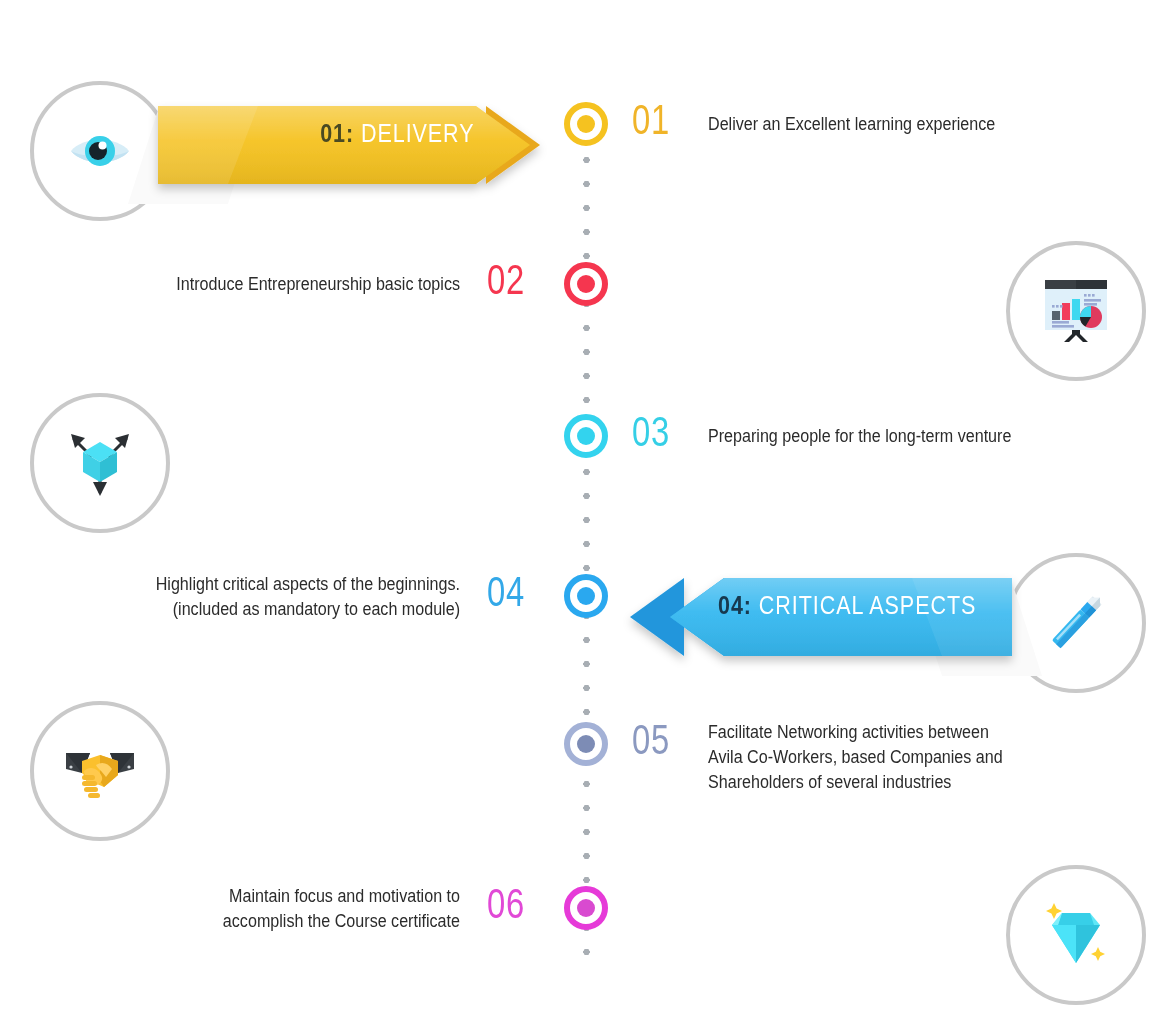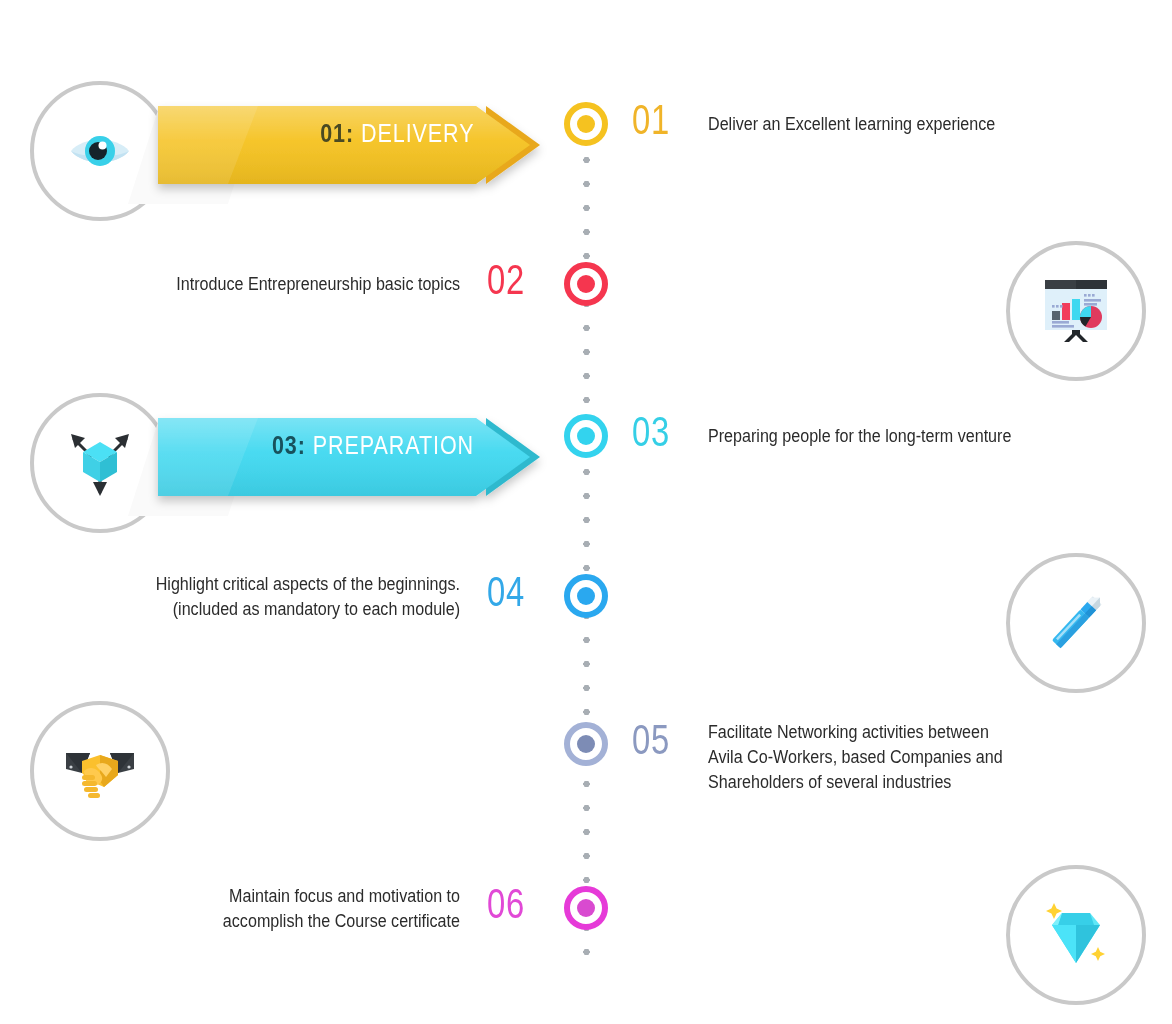--- a/index.html
+++ b/index.html
@@ -179,36 +179,20 @@
           <polygon points="10,10 24,14 14,24"></polygon>
           <polygon points="68,10 64,24 54,14"></polygon>
           <polygon points="39,72 32,58 46,58"></polygon>
         </g>
         <polygon points="39,18 56,28 39,38 22,28" fill="#4be0f5"></polygon>
         <polygon points="22,28 39,38 39,58 22,48" fill="#3fd0e6"></polygon>
         <polygon points="56,28 56,48 39,58 39,38" fill="#2fbfd4"></polygon>
       </svg>
     </div>
 
-    <div class="banner b-right" style="left:128px;top:4px;">
-      <svg width="420" height="120" viewBox="0 0 420 120">
-        <polygon points="100,118 0,118 30,24 130,24" fill="#fafafa"></polygon>
-        <g filter="url(#bshadow)">
-          <polygon points="358,20 412,59 358,98" fill="#2fb9ce"></polygon>
-          <polygon points="318,20 372,59 318,98" fill="#35c7dd"></polygon>
-          <polygon points="30,20 348,20 402,59 348,98 30,98" fill="#3fd8f0"></polygon>
-          <polygon points="30,20 348,20 402,59 348,98 30,98" fill="url(#gl)"></polygon>
-          <polygon points="30,20 130,20 100,98 30,98" fill="#ffffff" opacity="0.10"></polygon>
-        </g>
-      </svg>
-      <div class="banner-label" style="top:4px;">
-        <span class="num" style="color:#18515c">03:</span>
-        <span class="ttl">PREPARATION</span>
-      </div>
-    </div>
 
     <div class="marker" style="left:564px;top:20px;border:6px solid #33d3ee;">
       <i style="background:#33d3ee"></i>
     </div>
 
     <div class="bignum" style="left:632px;top:14px;color:#35cfe6;transform-origin:0 50%;">03</div>
 
     <div class="desc r" style="left:708px;top:30px;width:430px;">Preparing people for the long-term venture</div>
   </div>
 
@@ -221,20 +205,36 @@
           <path d="M39 4 L45 10 L45 16 L39 16 Z" fill="#c7d7e0"></path>
           <rect x="33" y="16" width="12" height="10" fill="#2aa8ef"></rect>
           <rect x="39" y="16" width="6" height="10" fill="#2092d6"></rect>
           <rect x="33" y="26" width="12" height="42" rx="2" fill="#35b8f0"></rect>
           <rect x="39" y="26" width="6" height="42" fill="#2aa0e0"></rect>
           <rect x="35" y="30" width="2.5" height="34" fill="#ffffff" opacity=".55"></rect>
         </g>
       </svg>
     </div>
 
+    <div class="banner b-left" style="left:626px;top:4px;">
+      <svg width="420" height="120" viewBox="0 0 420 120">
+        <polygon points="316,118 416,118 386,24 286,24" fill="#fafafa"></polygon>
+        <g filter="url(#bshadow)">
+          <polygon points="4,59 58,20 58,98" fill="#2196dc"></polygon>
+          <polygon points="44,59 98,20 98,98" fill="#2ba6e4"></polygon>
+          <polygon points="98,20 386,20 386,98 98,98 44,59" fill="#35b8f0"></polygon>
+          <polygon points="98,20 386,20 386,98 98,98 44,59" fill="url(#gl)"></polygon>
+          <polygon points="286,20 386,20 386,98 316,98" fill="#ffffff" opacity="0.07"></polygon>
+        </g>
+      </svg>
+      <div class="banner-label" style="top:4px;left:92px;">
+        <span class="num" style="color:#17394f">04:</span>
+        <span class="ttl">CRITICAL ASPECTS</span>
+      </div>
+    </div>
 
     <div class="marker" style="left:564px;top:20px;border:6px solid #2aa8ef;">
       <i style="background:#2aa8ef"></i>
     </div>
 
     <div class="bignum" style="left:487px;top:14px;color:#33a8e8;transform-origin:0 50%;">04</div>
 
     <div class="desc l" style="left:35px;top:18px;width:425px;">Highlight critical aspects of the beginnings.
 (included as mandatory to each module)</div>
   </div>

